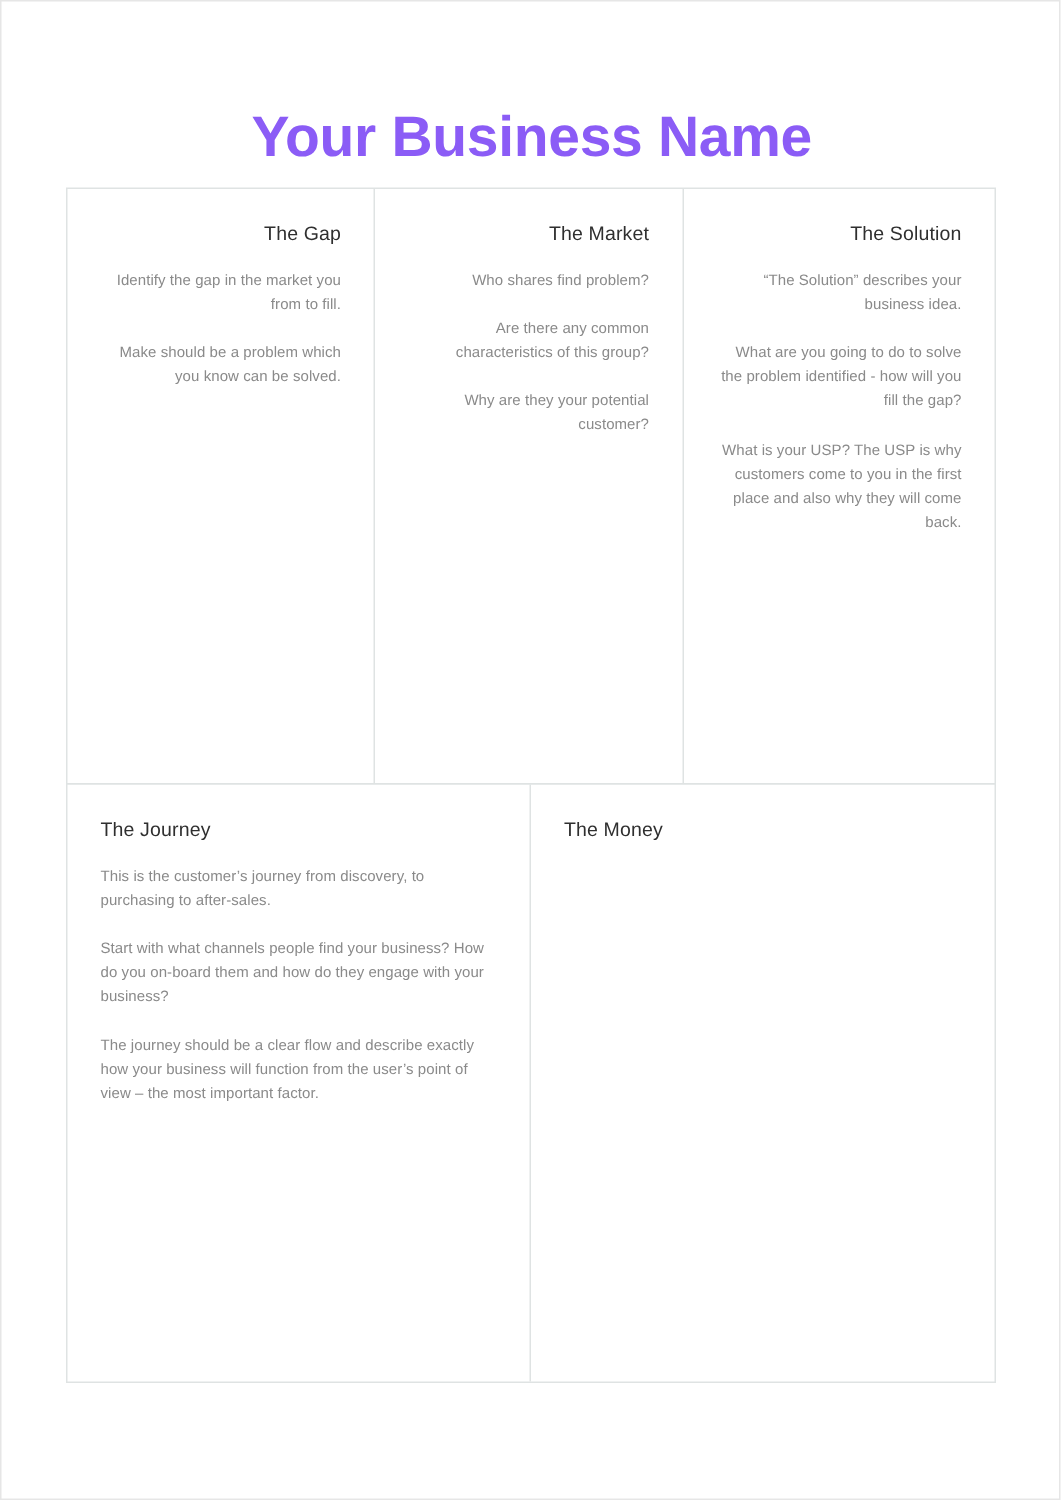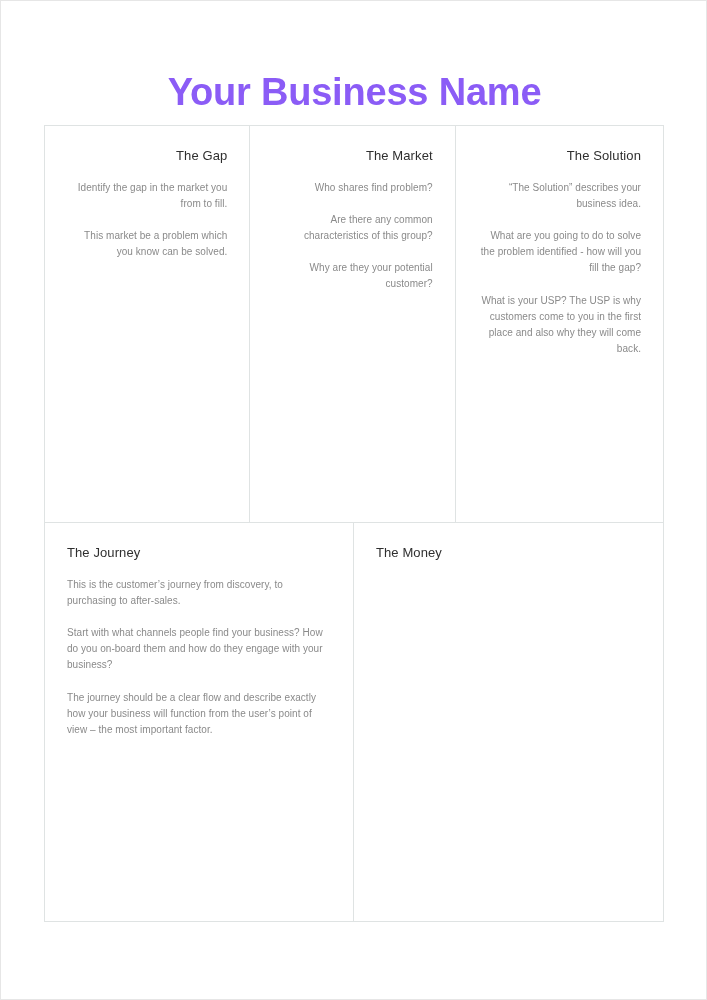--- a/index.html
+++ b/index.html
@@ -124,21 +124,21 @@
   <h1 id="title">Your Business Name</h1>
 
   <div id="canvas">
 
     <div class="row" id="row-top">
 
       <section class="cell cell-gap">
         <h2 class="cell-heading">The Gap</h2>
         <div class="cell-body">
           <p>Identify the gap in the market you from to fill.</p>
-          <p>This market be a problem which you know can be solved.</p>
+          <p>Make should be a problem which you know can be solved.</p>
         </div>
       </section>
 
       <section class="cell cell-market">
         <h2 class="cell-heading">The Market</h2>
         <div class="cell-body">
           <p>Who shares find problem?</p>
           <p>Are there any common characteristics of this group?</p>
           <p>Why are they your potential customer?</p>
         </div>

